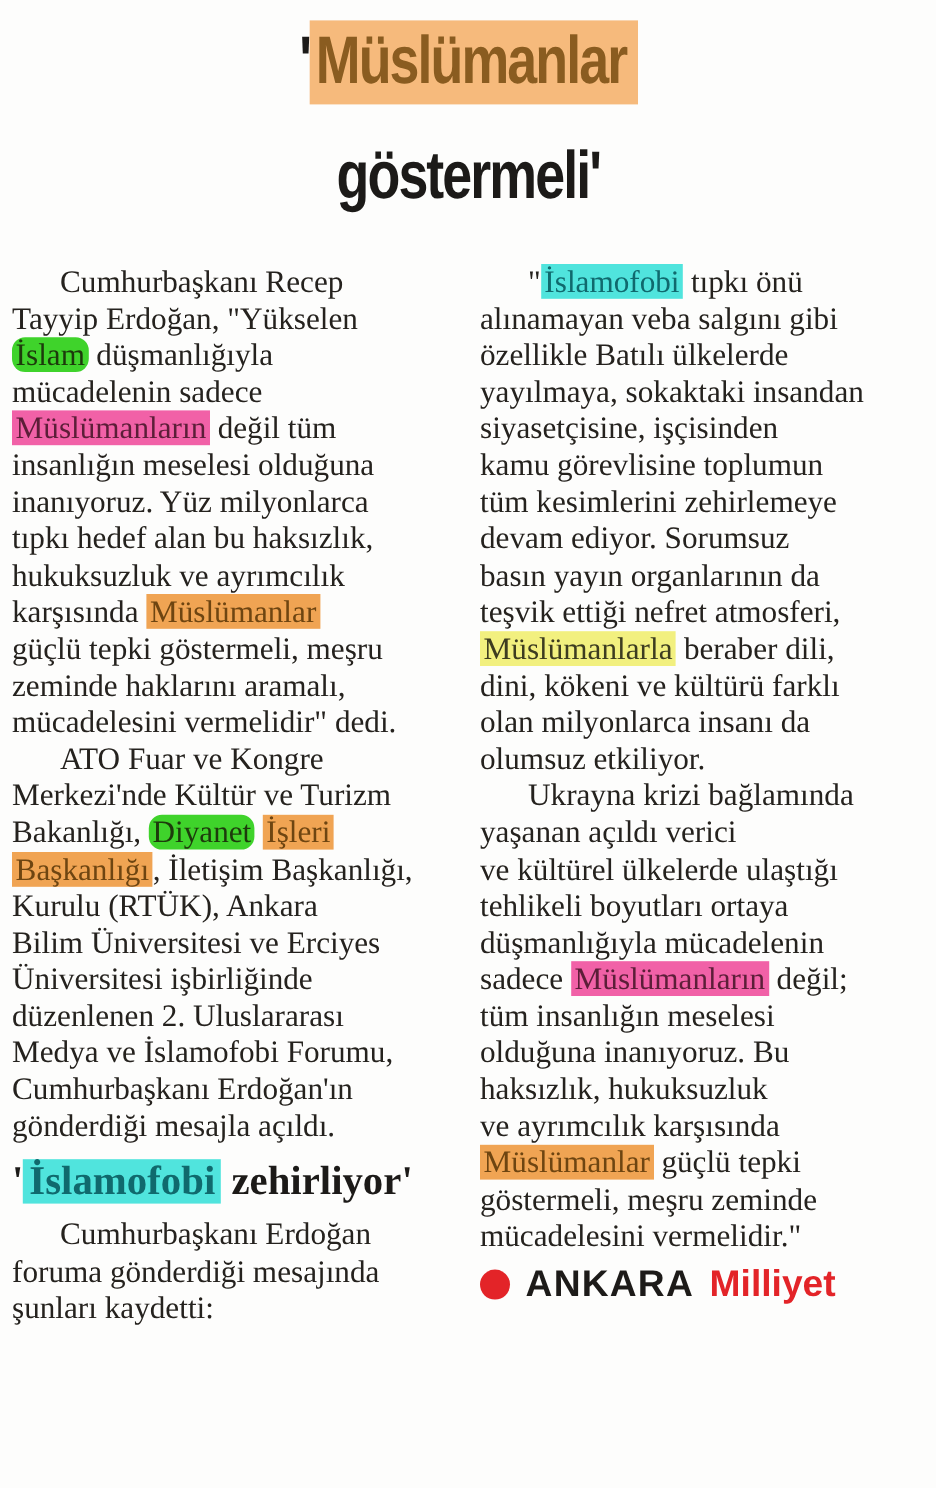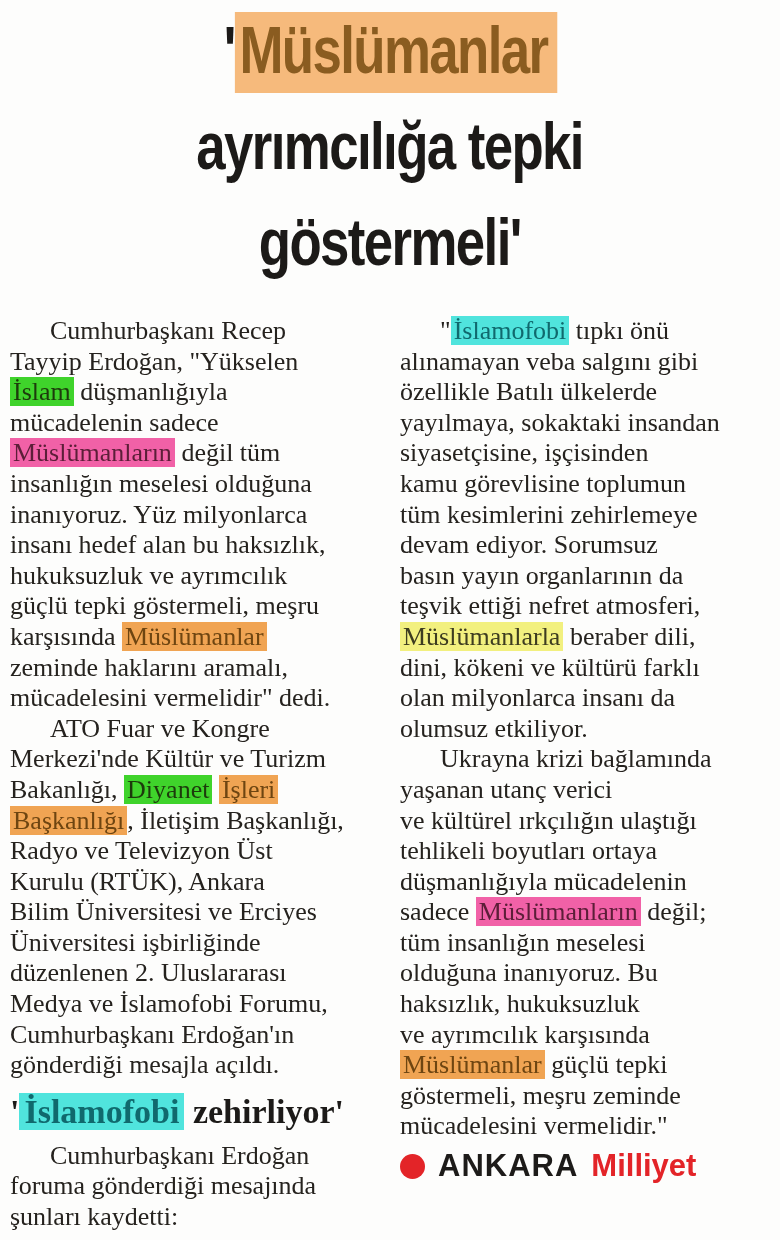--- a/index.html
+++ b/index.html
@@ -7,37 +7,37 @@
     width:780px;height:1240px;background:#fdfdfc;margin:0 auto;
     overflow:hidden;position:relative;
     font-family:"Liberation Serif", serif;
   }
   
   .headline{
     text-align:center;padding-top:2px;
     font-family:"Liberation Sans", sans-serif;font-weight:bold;
     color:var(--headline-text,#1c1a18);
   }
-  .headline-line{display:block;font-size:66px;line-height:96px;white-space:nowrap;}
+  .headline-line{display:block;font-size:56px;line-height:96px;white-space:nowrap;}
   .squeeze{display:inline-block;transform:scaleX(0.8);transform-origin:50% 50%;letter-spacing:-2px;white-space:nowrap;}
   .headline .hl-headline{
     background:var(--headline-highlight-bg,#f6ba7c);
     color:var(--headline-highlight-text,#8a5c20);
     padding:1px 12px 6px 6px;
   }
   
   .columns{display:flex;gap:22px;padding:26px 8px 0 10px;}
   .col{flex:0 0 368px;width:368px;}
   .line{
     font-size:26px;line-height:30.6px;white-space:nowrap;
     color:var(--body-text,#25221e);
   }
   .line.indent{padding-left:40px;}
   .hl{padding:0 3px;}
-  .hl-green {background:var(--green-bg,#3fd32b);  color:var(--green-text,#1d3a0c);}
+  .hl-green {background:var(--green-bg,#3fd32b);  color:var(--green-text,#1d3a0c);border-radius:11px;}
   .hl-pink  {background:var(--pink-bg,#f161a7);   color:var(--pink-text,#5c1e38);}
   .hl-orange{background:var(--orange-bg,#f0a453); color:var(--orange-text,#6e4511);}
   .hl-cyan  {background:var(--cyan-bg,#50e4dd);   color:var(--cyan-text,#10696d);}
   .hl-yellow{background:var(--yellow-bg,#f2f07f); color:var(--yellow-text,#3d3c20);text-align:right;}
   
   .subhead{
     font-family:"Liberation Serif", serif;font-weight:bold;
     font-size:34px;line-height:44px;margin:9px 0 7px 0;
     color:var(--headline-text,#1c1a18);white-space:nowrap;
   }
@@ -52,45 +52,43 @@
   .city{color:#1d1b19;letter-spacing:1px;}
   .brand{color:var(--red-accent,#e32428);}
 </style>
 </head>
 <body>
 
 <div class="page">
 
   <header class="headline" id="headline">
       <div class="headline-line"><span class="squeeze"><span>'</span><span class="hl hl-headline">Müslümanlar</span></span></div>
-      <div class="headline-line"><span class="squeeze"><span>ayrımcılığa tepki</span></span></div>
       <div class="headline-line"><span class="squeeze"><span>göstermeli'</span></span></div>
     </header>
 
   <main class="columns">
     <section class="col">
       <div class="lines" id="col-left">
           <div class="line indent"><span>Cumhurbaşkanı Recep</span></div>
           <div class="line"><span>Tayyip Erdoğan, "Yükselen</span></div>
           <div class="line"><span class="hl hl-green">İslam</span><span> düşmanlığıyla</span></div>
           <div class="line"><span>mücadelenin sadece</span></div>
           <div class="line"><span class="hl hl-pink">Müslümanların</span><span> değil tüm</span></div>
           <div class="line"><span>insanlığın meselesi olduğuna</span></div>
           <div class="line"><span>inanıyoruz. Yüz milyonlarca</span></div>
-          <div class="line"><span>insanı hedef alan bu haksızlık,</span></div>
+          <div class="line"><span>tıpkı hedef alan bu haksızlık,</span></div>
           <div class="line"><span>hukuksuzluk ve ayrımcılık</span></div>
+          <div class="line"><span>karşısında </span><span class="hl hl-orange">Müslümanlar</span></div>
           <div class="line"><span>güçlü tepki göstermeli, meşru</span></div>
-          <div class="line"><span>karşısında </span><span class="hl hl-orange">Müslümanlar</span></div>
           <div class="line"><span>zeminde haklarını aramalı,</span></div>
           <div class="line"><span>mücadelesini vermelidir" dedi.</span></div>
           <div class="line indent"><span>ATO Fuar ve Kongre</span></div>
           <div class="line"><span>Merkezi'nde Kültür ve Turizm</span></div>
           <div class="line"><span>Bakanlığı, </span><span class="hl hl-green">Diyanet</span><span> </span><span class="hl hl-orange">İşleri</span></div>
           <div class="line"><span class="hl hl-orange">Başkanlığı</span><span>, İletişim Başkanlığı,</span></div>
-          <div class="line"><span>Radyo ve Televizyon Üst</span></div>
           <div class="line"><span>Kurulu (RTÜK), Ankara</span></div>
           <div class="line"><span>Bilim Üniversitesi ve Erciyes</span></div>
           <div class="line"><span>Üniversitesi işbirliğinde</span></div>
           <div class="line"><span>düzenlenen 2. Uluslararası</span></div>
           <div class="line"><span>Medya ve İslamofobi Forumu,</span></div>
           <div class="line"><span>Cumhurbaşkanı Erdoğan'ın</span></div>
           <div class="line"><span>gönderdiği mesajla açıldı.</span></div>
           <h2 class="subhead"><span>'</span><span class="hl hl-cyan">İslamofobi</span><span> zehirliyor'</span></h2>
           <div class="line indent"><span>Cumhurbaşkanı Erdoğan</span></div>
           <div class="line"><span>foruma gönderdiği mesajında</span></div>
@@ -107,22 +105,22 @@
           <div class="line"><span>kamu görevlisine toplumun</span></div>
           <div class="line"><span>tüm kesimlerini zehirlemeye</span></div>
           <div class="line"><span>devam ediyor. Sorumsuz</span></div>
           <div class="line"><span>basın yayın organlarının da</span></div>
           <div class="line"><span>teşvik ettiği nefret atmosferi,</span></div>
           <div class="line"><span class="hl hl-yellow">Müslümanlarla</span><span> beraber dili,</span></div>
           <div class="line"><span>dini, kökeni ve kültürü farklı</span></div>
           <div class="line"><span>olan milyonlarca insanı da</span></div>
           <div class="line"><span>olumsuz etkiliyor.</span></div>
           <div class="line indent"><span>Ukrayna krizi bağlamında</span></div>
-          <div class="line"><span>yaşanan utanç verici</span></div>
-          <div class="line"><span>ve kültürel ırkçılığın ulaştığı</span></div>
+          <div class="line"><span>yaşanan açıldı verici</span></div>
+          <div class="line"><span>ve kültürel ülkelerde ulaştığı</span></div>
           <div class="line"><span>tehlikeli boyutları ortaya</span></div>
           <div class="line"><span>düşmanlığıyla mücadelenin</span></div>
           <div class="line"><span>sadece </span><span class="hl hl-pink">Müslümanların</span><span> değil;</span></div>
           <div class="line"><span>tüm insanlığın meselesi</span></div>
           <div class="line"><span>olduğuna inanıyoruz. Bu</span></div>
           <div class="line"><span>haksızlık, hukuksuzluk</span></div>
           <div class="line"><span>ve ayrımcılık karşısında</span></div>
           <div class="line"><span class="hl hl-orange">Müslümanlar</span><span> güçlü tepki</span></div>
           <div class="line"><span>göstermeli, meşru zeminde</span></div>
           <div class="line"><span>mücadelesini vermelidir."</span></div>

